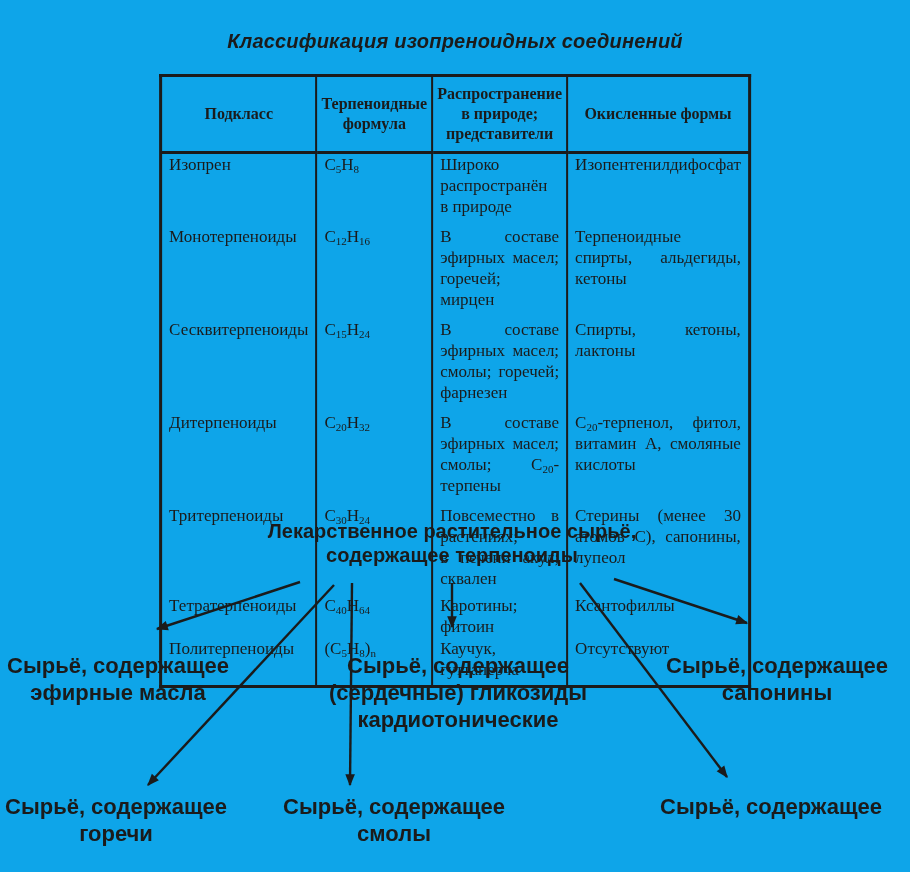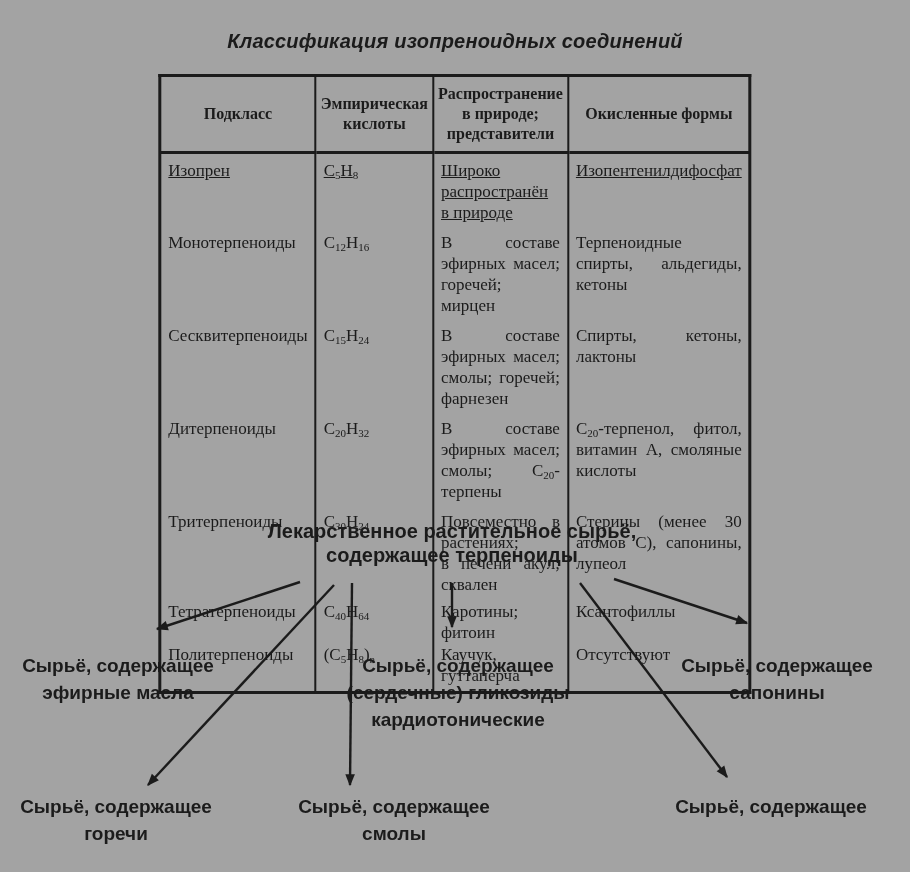--- a/index.html
+++ b/index.html
@@ -1,16 +1,16 @@
 <!DOCTYPE html>
 <html><head>
 <meta charset="utf-8">
 <style>
   html,body{margin:0;padding:0;background:#ffffff;}
-  .page{position:relative;width:910px;height:872px;background:#a3a3a3;color:#1b1b1b;overflow:hidden;}
+  .page{position:relative;width:910px;height:872px;background:#0ea5e9;color:#1b1b1b;overflow:hidden;}
 
   
   .doc-title{
     margin:0;position:absolute;top:30px;left:0;width:100%;
     text-align:center;
     font-family:"Liberation Sans",sans-serif;
     font-style:italic;font-weight:bold;font-size:20px;letter-spacing:.2px;
   }
 
   
@@ -22,37 +22,37 @@
   }
   .cls-table th{
     border:2px solid #1b1b1b;border-bottom:3px solid #1b1b1b;
     font-size:16px;line-height:20px;font-weight:bold;
     padding:7px 4px;text-align:center;vertical-align:middle;
   }
   .cls-table td{
     border-left:2px solid #1b1b1b;border-right:2px solid #1b1b1b;
     vertical-align:top;padding:0 7px 9px;
   }
-  .cls-table tbody tr:first-child td{padding-top:6px;text-decoration:underline;}
+  .cls-table tbody tr:first-child td{}
   .cls-table tbody tr:nth-child(5) td{padding-bottom:6px;}
   .cls-table tbody tr:nth-child(6) td{padding-bottom:1px;}
   .cls-table tbody tr:nth-child(7) td{padding-bottom:5px;}
   td.c2{}
   td.c3,td.c4{text-align:justify;}
   .cls-table sub{font-size:11px;line-height:0;vertical-align:baseline;position:relative;top:3px;}
 
   
   .diagram{
     position:absolute;top:500px;left:0;width:854px;height:372px;
     font-family:"Liberation Sans",sans-serif;font-weight:bold;color:#1b1b1b;
   }
   .diagram svg{position:absolute;left:0;top:0;}
   .dnode{
     position:absolute;transform:translateX(-50%);
-    text-align:center;font-size:19px;line-height:27px;white-space:nowrap;
+    text-align:center;font-size:22px;line-height:27px;white-space:nowrap;
   }
   .dnode span{display:block;}
   .droot{font-size:20px;line-height:24px;}
 </style>
 </head>
 <body>
 
 <div class="page">
 
   <h1 class="doc-title">Классификация изопреноидных соединений</h1>
@@ -60,21 +60,21 @@
   <table class="cls-table">
     <colgroup>
       <col style="width:200px">
         <col style="width:150px">
         <col style="width:246px">
         <col style="width:237px">
     </colgroup>
     <thead>
       <tr>
         <th>Подкласс</th>
-        <th>Эмпирическая кислоты</th>
+        <th>Терпеноидные формула</th>
         <th>Распространение в природе; представители</th>
         <th>Окисленные формы</th>
       </tr>
     </thead>
     <tbody>
         <tr>
           <td class="c1">Изопрен</td>
           <td class="c2">C<sub>5</sub>H<sub>8</sub></td>
           <td class="c3">Широко распространён в природе</td>
           <td class="c4">Изопентенилдифосфат</td>

